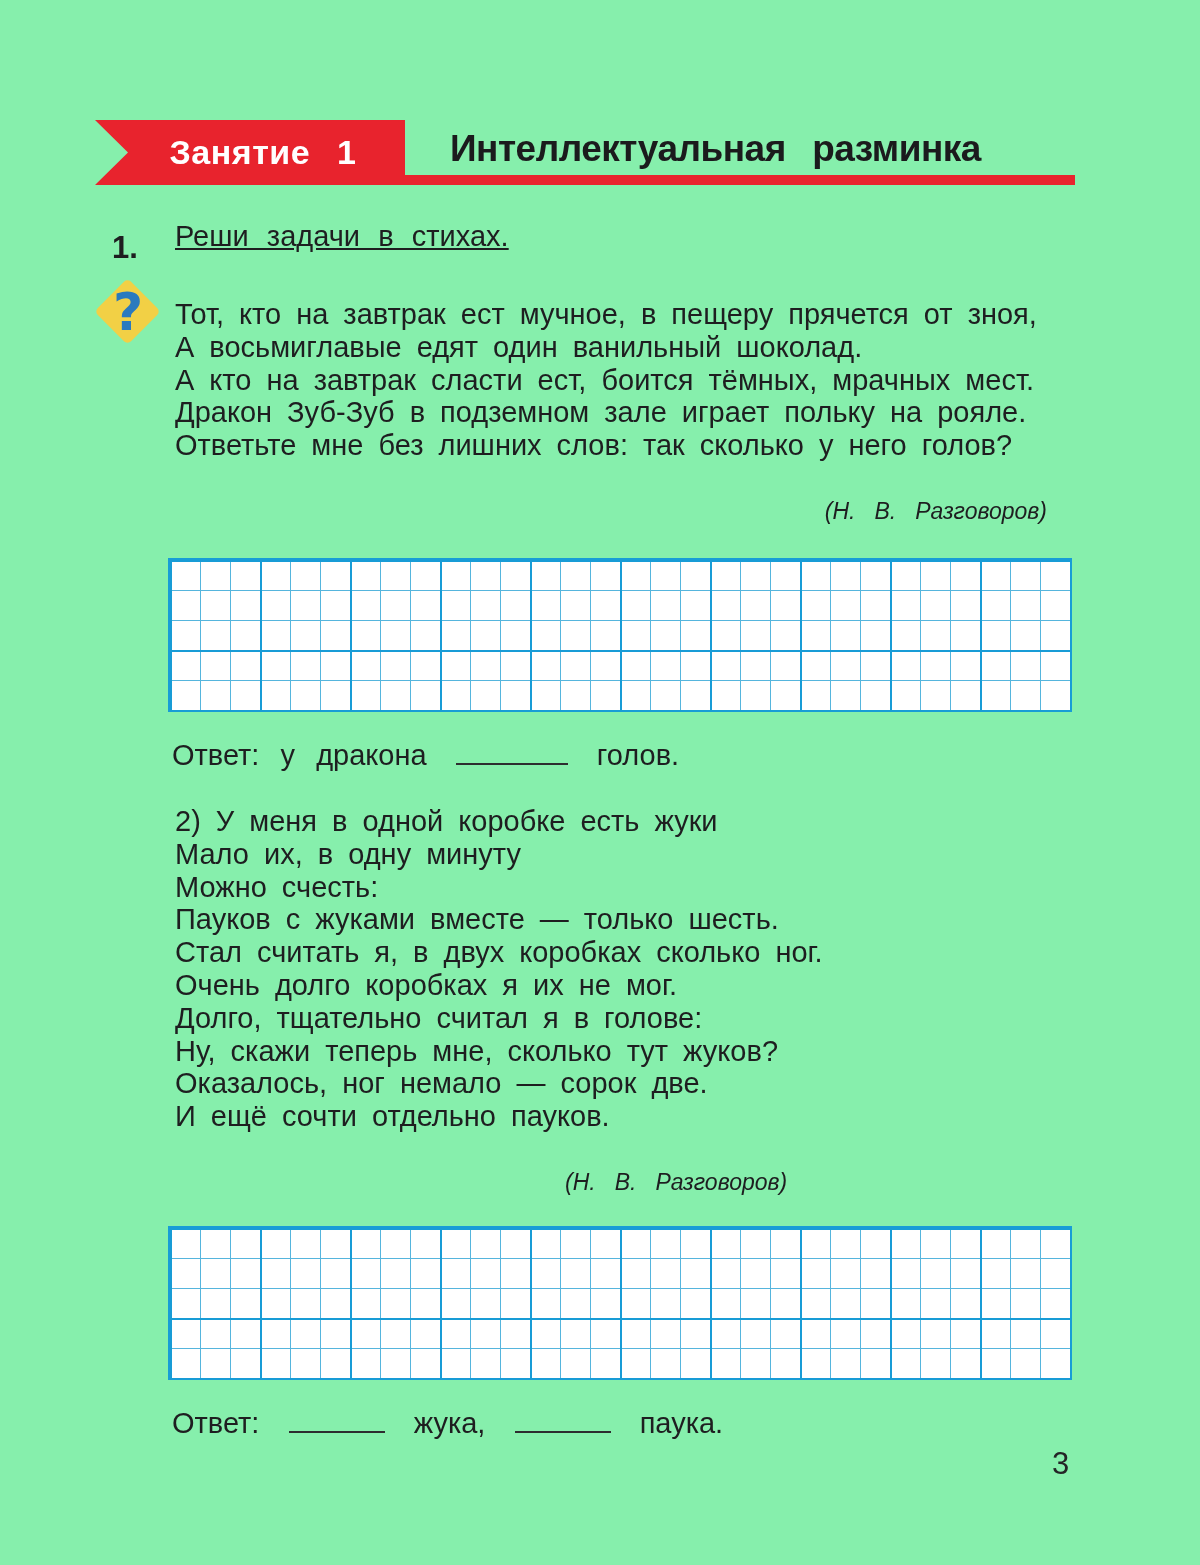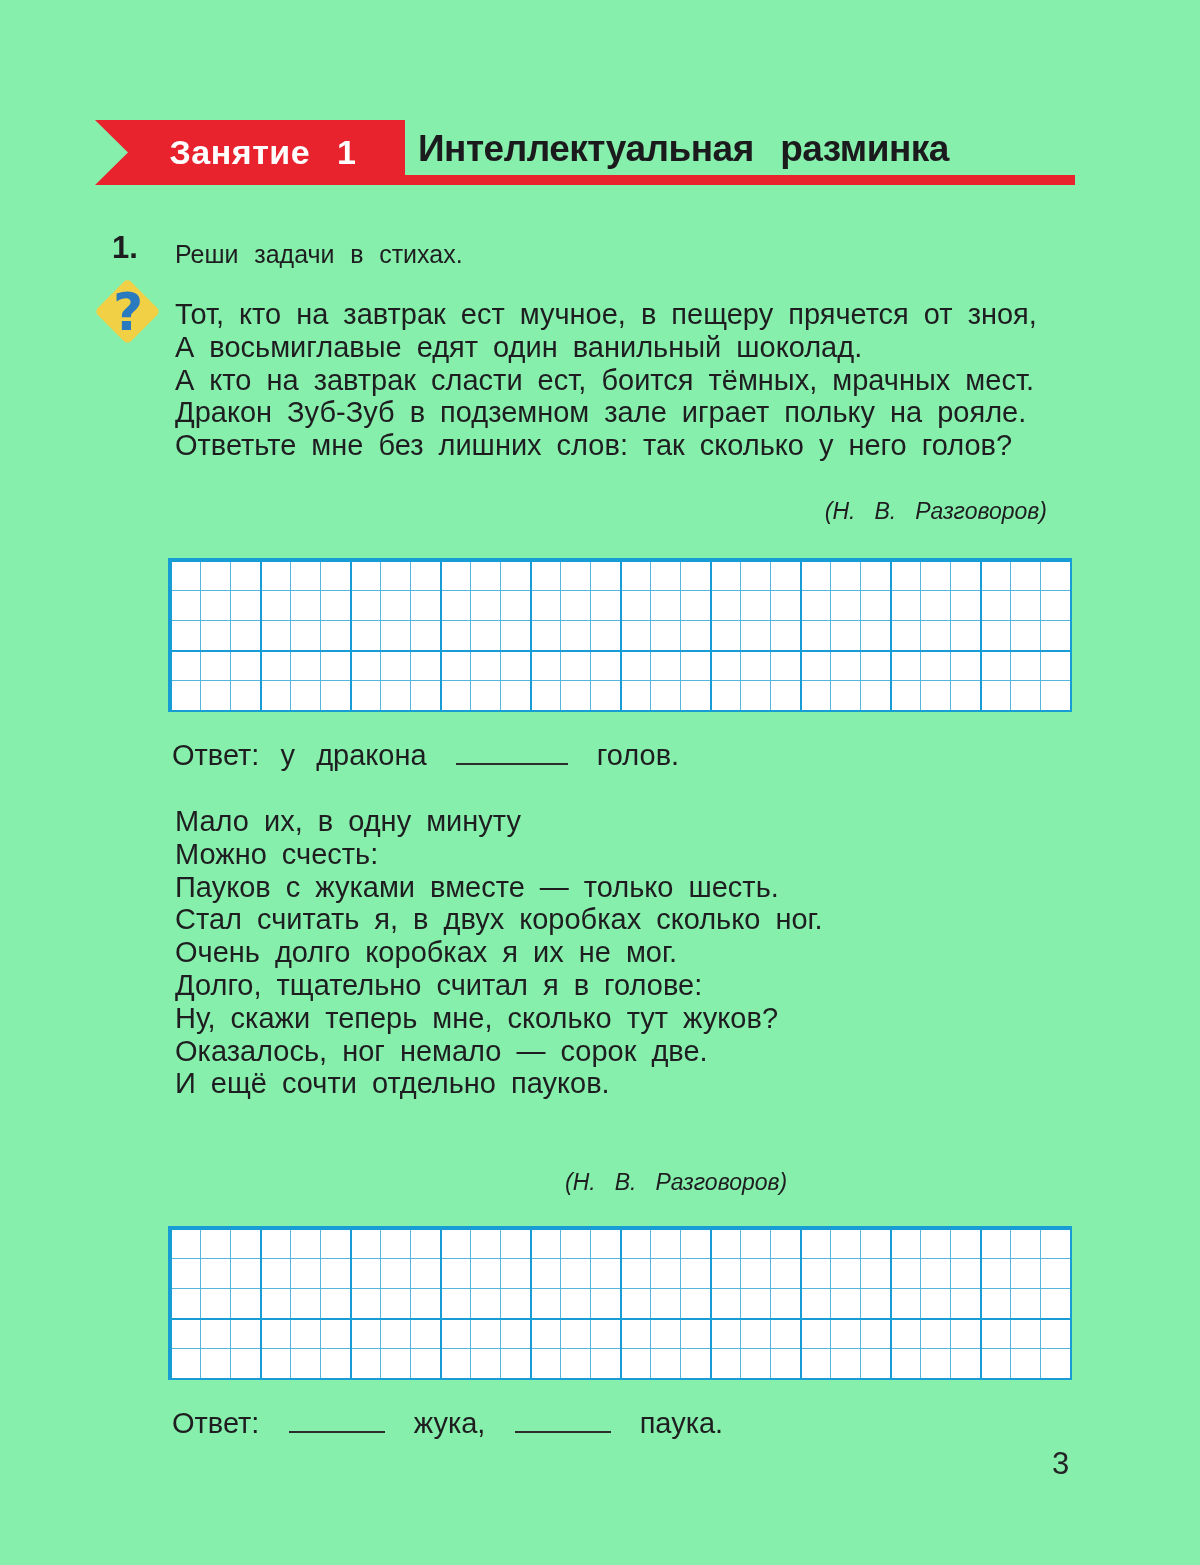--- a/index.html
+++ b/index.html
@@ -21,32 +21,32 @@
   }
   .ribbon span{
     color:#ffffff;font-size:34px;font-weight:bold;
     word-spacing:0.5em;padding-left:26px;letter-spacing:0.5px;
   }
   .header-rule{
     position:absolute;left:400px;top:175px;width:675px;height:10px;
     background:var(--accent,#e8232d);
   }
   .section-title{
-    position:absolute;left:418px;top:128px;margin:0;
+    position:absolute;left:450px;top:128px;margin:0;
     font-size:37px;font-weight:bold;color:#1b1b1d;
     word-spacing:0.45em;letter-spacing:-0.5px;white-space:nowrap;
   }
   
   .task-number{
     position:absolute;left:112px;top:230px;
     font-size:31px;font-weight:bold;
   }
   .task-instruction{
-    position:absolute;left:175px;top:240px;
-    font-size:25px;word-spacing:0.35em;white-space:nowrap;
+    position:absolute;left:175px;top:220px;
+    font-size:29px;word-spacing:0.35em;white-space:nowrap;text-decoration:underline;
   }
   
   .diamond{
     position:absolute;left:104px;top:288px;width:47px;height:47px;
     background:var(--icon-diamond,#f2d045);
     transform:rotate(45deg);border-radius:5px;
   }
   .qmark{
     position:absolute;left:95px;top:278px;width:66px;height:68px;
     display:flex;align-items:center;justify-content:center;
@@ -132,20 +132,21 @@
   <div class="grid grid-1"></div>
 
   <div class="answer-line answer-1">
     <span>Ответ:</span>
     <span>у дракона</span>
     <span class="blank blank-w110"></span>
     <span>голов.</span>
   </div>
 
   <div class="poem poem-2">
+    <div>2) У меня в одной коробке есть жуки</div>
     <div>Мало их, в одну минуту</div>
     <div>Можно счесть:</div>
     <div>Пауков с жуками вместе — только шесть.</div>
     <div>Стал считать я, в двух коробках сколько ног.</div>
     <div>Очень долго коробках я их не мог.</div>
     <div>Долго, тщательно считал я в голове:</div>
     <div>Ну, скажи теперь мне, сколько тут жуков?</div>
     <div>Оказалось, ног немало — сорок две.</div>
     <div>И ещё сочти отдельно пауков.</div>
   </div>

